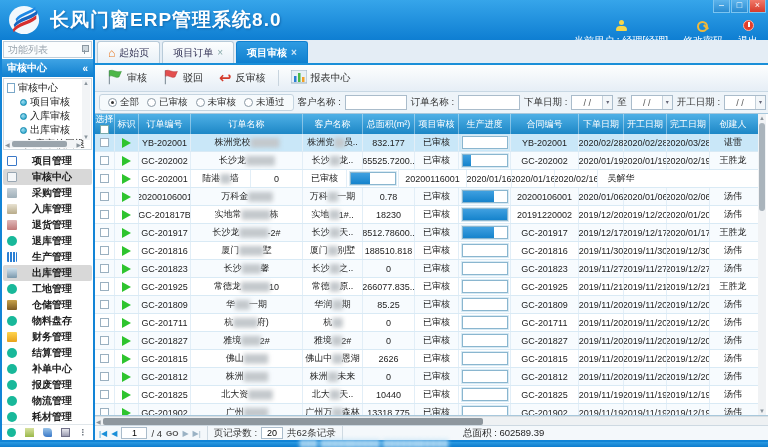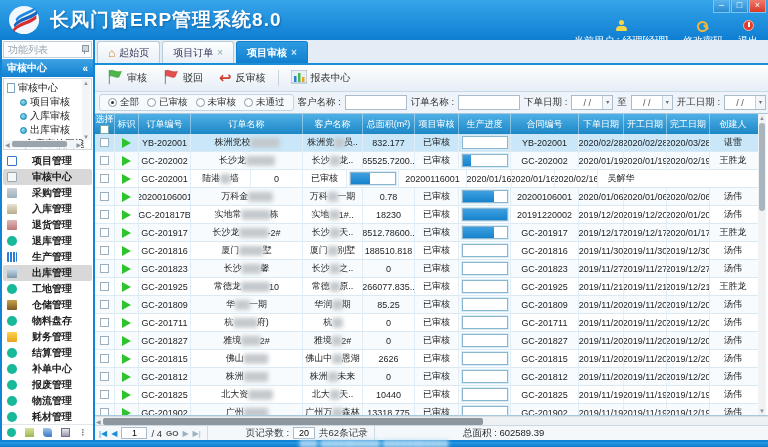--- a/index.html
+++ b/index.html
@@ -116,21 +116,21 @@
   .hscroll .thumb { position:absolute; left:8px; top:1px; width:380px; height:7px; background:#8e979e; border-radius:2px; }
   .hscroll .lt{position:absolute; left:1px; top:1px;}
 
   
   .pagebar { height:15px; background:#f4f8fb; border-top:1px solid #cdd9e2; display:flex; align-items:center; font-size:9.5px; padding-left:4px; position:relative; }
   .pg-nav { display:flex; align-items:center; gap:4px; padding-right:6px; border-right:1px solid #cfdae2; height:100%; }
   .pg-arrow { color:#1a8fd8; font-size:8px; cursor:pointer; }
   .pg-arrow.dis { color:#9ab2c4; }
   .pg-input { width:26px; height:12px; border:1px solid #aabccb; text-align:center; font-size:9px; background:#fff; }
   .pg-go { font-weight:bold; color:#555; font-size:8px; cursor:pointer; }
-  .pg-size { display:flex; align-items:center; gap:4px; padding:0 6px; border-right:1px solid #cfdae2; height:100%;margin-left:32px; }
+  .pg-size { display:flex; align-items:center; gap:4px; padding:0 6px; border-right:1px solid #cfdae2; height:100%; }
   .size-input { width:22px; height:12px; border:1px solid #aabccb; text-align:center; font-size:9px; background:#fff; }
   .total-area { position:absolute; left:368px; color:#222; }
 
   .bottom-strip { height:5px; background:linear-gradient(#2a9ae2,#0e7ccd); position:relative; }
   .watermark { position:absolute; left:300px; top:-2px; color:#bfe0f5; filter:blur(2px); font-size:7px; letter-spacing:1px; }
 </style>
 </head>
 <body>
 
 <div class="window">

